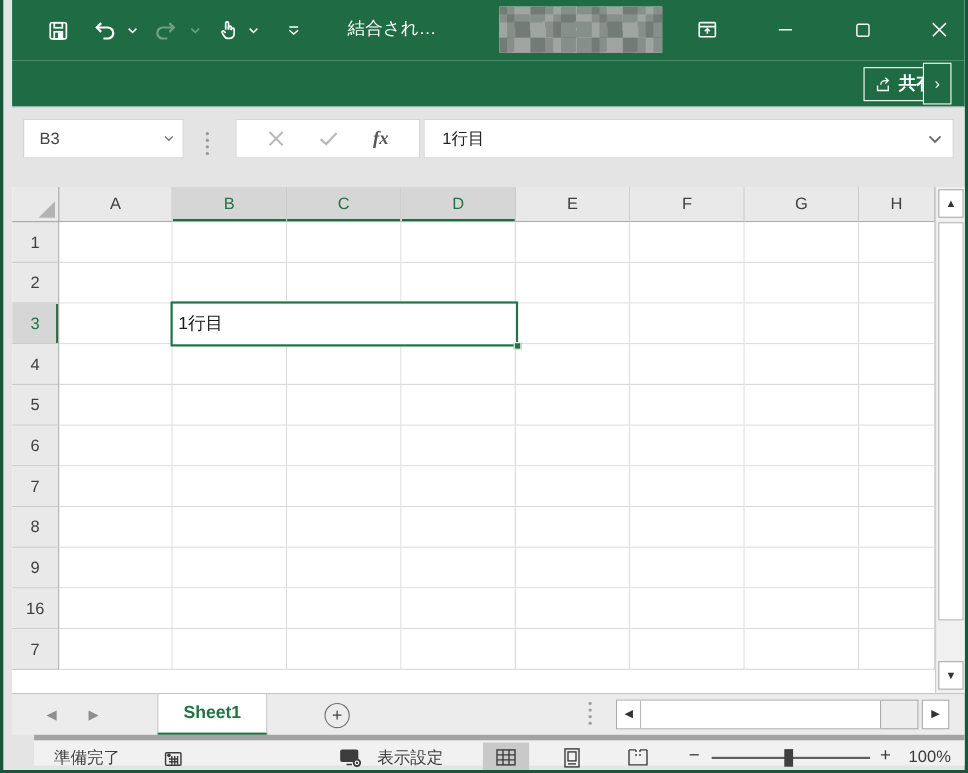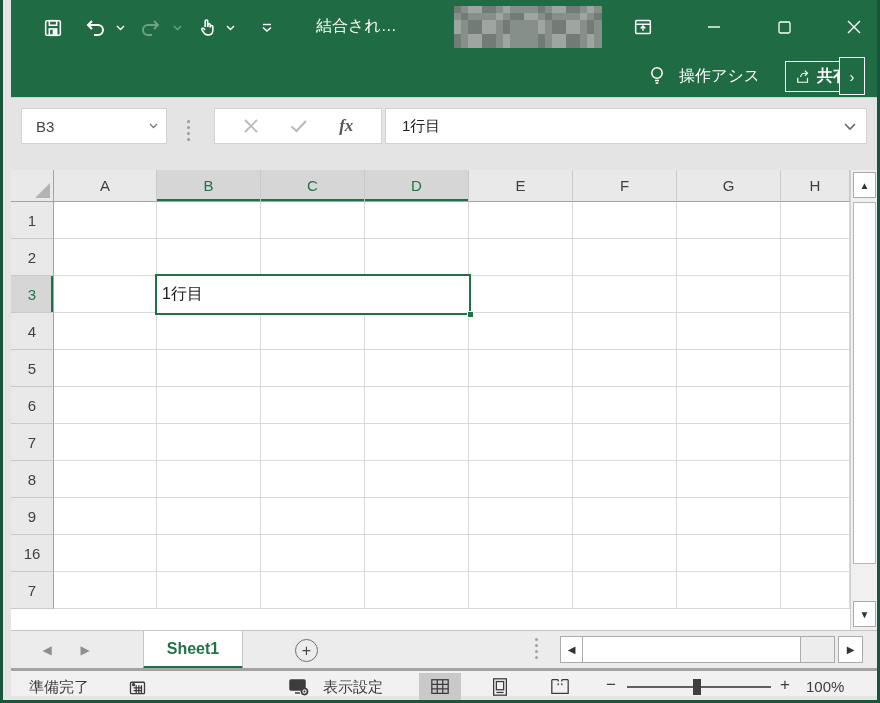--- a/index.html
+++ b/index.html
@@ -87,21 +87,21 @@
     display:flex; align-items:center; justify-content:center; color:#444; font-size:16px; line-height:1;}
   .splitdots{position:absolute; left:524px; top:7px; display:flex; flex-direction:column; gap:3px;}
   .splitdots i{width:3px; height:3px; border-radius:50%; background:#a0a0a0;}
   .hscroll{position:absolute; left:549px; top:5px; width:275px; height:27px; border:1px solid #ababab; background:#ededed; display:flex;}
   .hs-btn{width:22px; height:100%; background:#fff; border-right:1px solid #ababab; display:flex; align-items:center; justify-content:center; font-size:10px; color:#333;}
   .hs-thumb{width:218px; height:100%; background:#fff; border-right:1px solid #ababab;}
   .hs-right{position:absolute; left:827px; top:5px; width:25px; height:27px; border:1px solid #ababab; background:#fff;
     display:flex; align-items:center; justify-content:center; font-size:10px; color:#333;}
 
   
-  .statusbar{position:relative; height:28px; background:#f1f1f1; border-top:3px solid #a3a3a3; font-size:15px; color:#3c3c3c;}
+  .statusbar{position:relative; height:28px; background:#f1f1f1; border-top:5px solid #a3a3a3; font-size:15px; color:#3c3c3c;margin-left:20px;}
   .st-ready{position:absolute; left:18px; top:7px;}
   .st-macro{position:absolute; left:116px; top:6px;}
   .st-disp{position:absolute; left:276px; top:4px; display:flex; align-items:center; gap:12px;}
   .view-btn{position:absolute; top:2px; width:42px; height:28px; display:flex; align-items:center; justify-content:center;}
   .view-btn.active{background:#c9c9c9;}
   .zoom-out{position:absolute; left:590px; top:4px; width:20px; text-align:center; font-size:17px;}
   .zoom-in{position:absolute; left:764px; top:4px; width:20px; text-align:center; font-size:17px;}
   .zslider{position:absolute; left:616px; top:15px; width:144px; height:2px; background:#5f5f5f;}
   .zthumb{position:absolute; left:66px; top:-7px; width:8px; height:16px; background:#3f3f3f;}
   .zoom-level{position:absolute; left:795px; top:7px;}
@@ -201,30 +201,20 @@
     <div class="winctl" style="left:826px">
       <span>
         <svg width="14" height="14" viewBox="0 0 14 14" stroke="#fff" stroke-width="1.4">
             <path d="M1 1l12 12M13 1 1 13"></path>
           </svg>
       </span>
     </div>
   </div>
 
   <div class="ribbon">
-    <div class="assist">
-      <span>
-        <svg width="20" height="24" viewBox="0 0 20 24" fill="none" stroke="#fff" stroke-width="1.5">
-          <circle cx="10" cy="9" r="5.2"></circle>
-            <path d="M8 16.5h4"></path>
-            <path d="M8.6 19h2.8"></path>
-        </svg>
-      </span>
-      <span class="assist-label">操作アシス</span>
-    </div>
     <div class="share-box">
       <span>
         <svg width="18" height="18" viewBox="0 0 24 24" fill="none" stroke="#fff" stroke-width="1.6">
           <path d="M5 13v6h13v-6"></path>
             <path d="M9 12c0-3 2-5 6-5h3"></path>
             <path d="M14.5 3.5 18 7l-3.5 3.5"></path>
         </svg>
       </span>
       <span>共有</span>
     </div>

